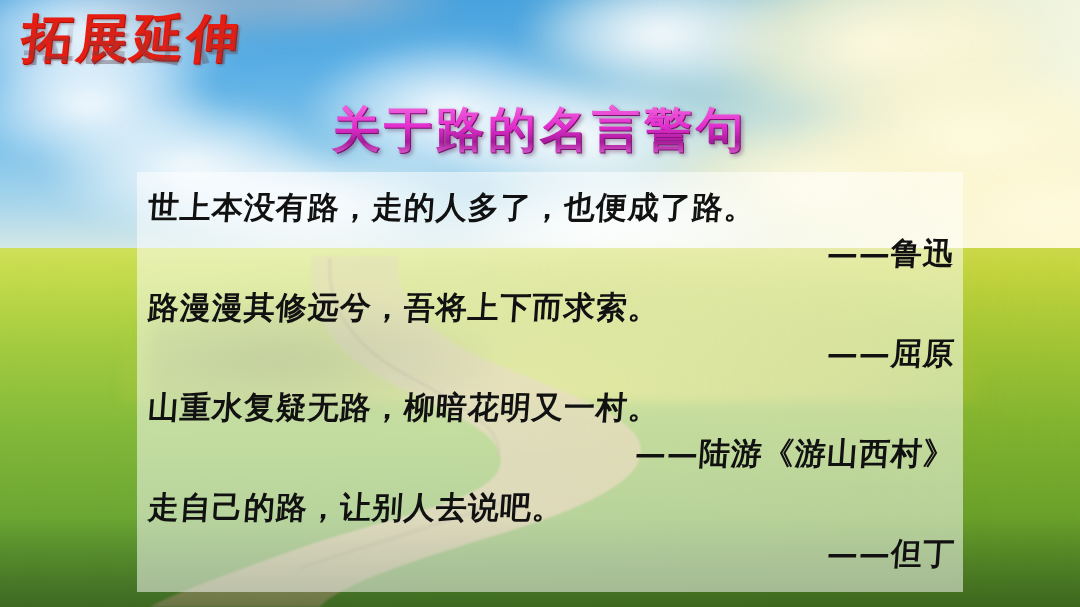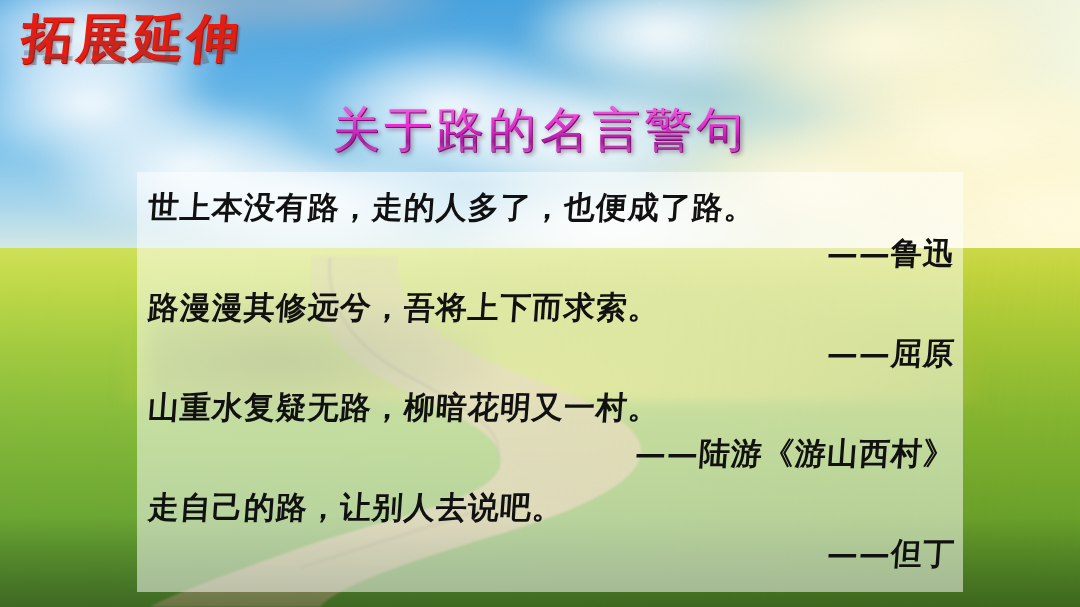--- a/index.html
+++ b/index.html
@@ -154,21 +154,21 @@
     white-space: nowrap;
   }
 
   
   .pink-title {
     position: absolute;
     left: 0; top: 100px;
     width: 1080px;
     text-align: center;
     font-family: "DejaVu Serif", "Liberation Serif", serif;
-    font-weight: 400;
+    font-weight: 700;
     font-size: 48px;
     line-height: 58px;
     letter-spacing: 4px;
     color: #e13ad0;
     background: linear-gradient(180deg, #f36fe0 0%, #e22fce 45%, #a81b9c 72%, #e86fdd 100%);
     -webkit-background-clip: text;
     background-clip: text;
     -webkit-text-fill-color: transparent;
     filter: drop-shadow(1px 1px 0 #7b1070) drop-shadow(2px 2px 2px rgba(60,0,55,0.35));
     white-space: nowrap;

